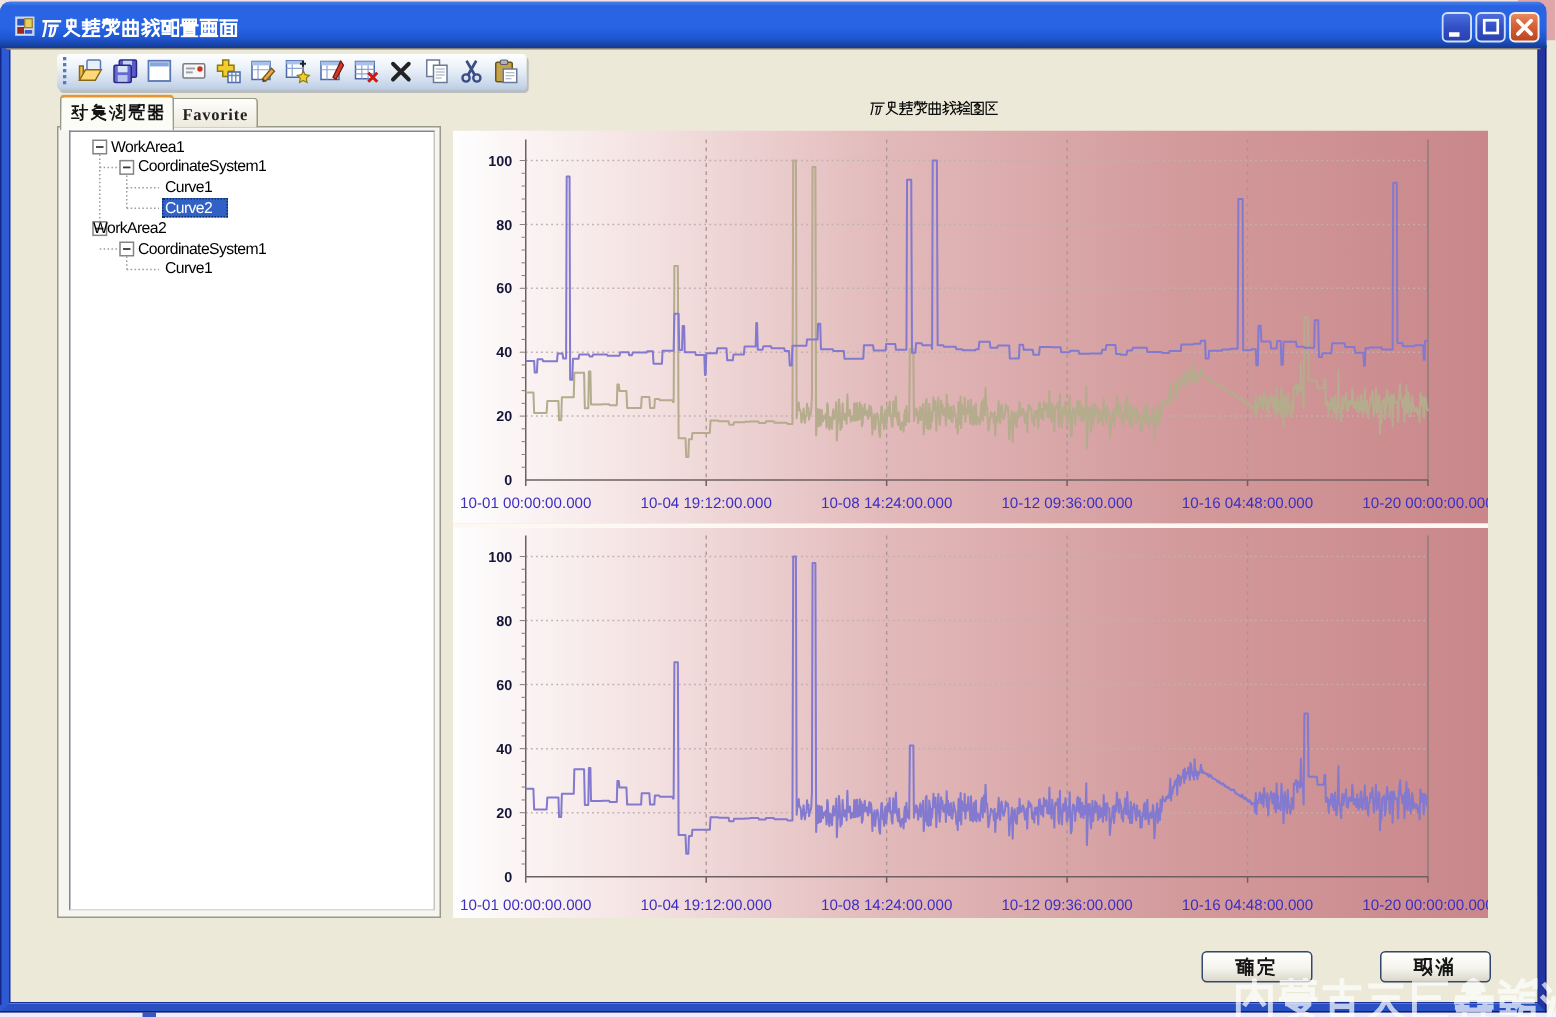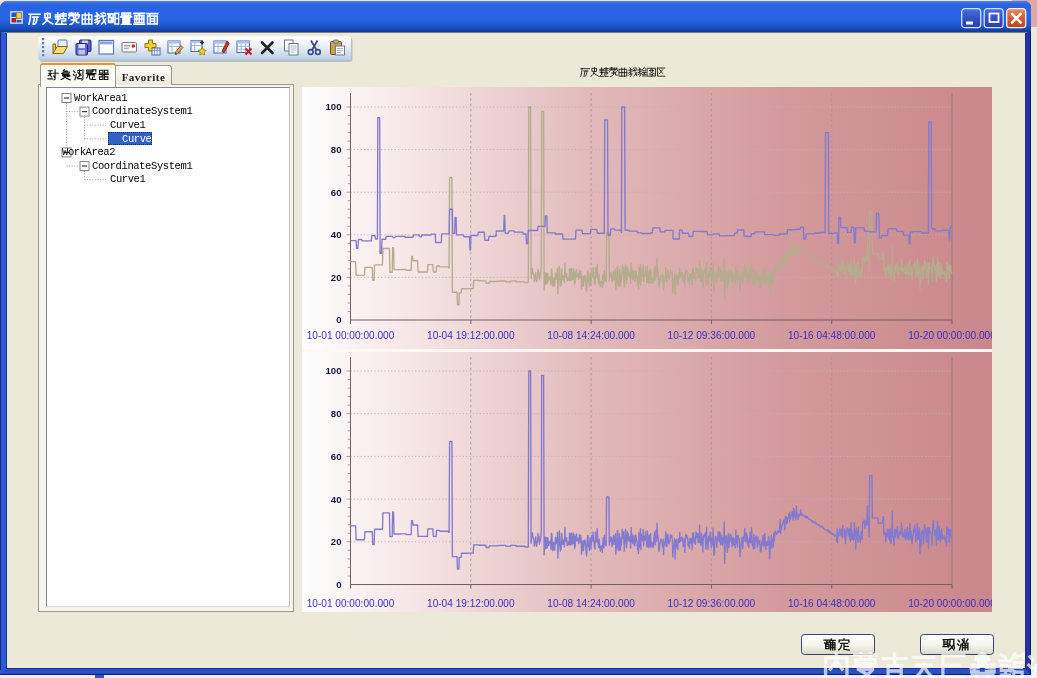--- a/index.html
+++ b/index.html
@@ -1,17 +1,17 @@
 <!DOCTYPE html>
 <html><head><meta charset="utf-8"><style>
 *{margin:0;padding:0;box-sizing:border-box}
 html,body{width:1037px;height:678px;overflow:hidden}
 body{position:relative;background:#ece9d8;font-family:"Liberation Sans",sans-serif}
 .abs{position:absolute}
-.mono{font-family:Liberation Mono, monospace}
+.mono{font-family:Liberation Sans, sans-serif}
 </style></head><body>
 <svg width="0" height="0" style="position:absolute">
     <defs>
 
 <symbol id="g-li" viewBox="0 0 96 96">
         <path d="M8,16 H90 M20,16 C18,45 14,70 7,90 M36,38 H76 M66,38 C66,60 62,78 50,90 M48,38 L38,90" fill="none" stroke="currentColor" stroke-linecap="square"></path>
       </symbol>
 <symbol id="g-shi" viewBox="0 0 96 96">
         <path d="M28,12 H68 V42 H28 Z M48,8 V42 M48,42 C44,64 30,80 14,90 M36,54 C52,68 70,80 86,88" fill="none" stroke="currentColor" stroke-linecap="square"></path>
       </symbol>
@@ -278,21 +278,21 @@
     <path d="M82,111.6 h5" stroke="#3a3a3a" stroke-width="1.2"></path>
     <rect x="62" y="147.9" width="9" height="9" fill="#fff" stroke="#848484" stroke-width="1"></rect>
     <path d="M64,152.4 h5" stroke="#3a3a3a" stroke-width="1.2"></path>
     <rect x="80" y="161.5" width="9" height="9" fill="#fff" stroke="#848484" stroke-width="1"></rect>
     <path d="M82,166.0 h5" stroke="#3a3a3a" stroke-width="1.2"></path>
   </svg>
 <div class="abs" style="left:107.5px;top:132.3px;width:44px;height:13px;background:#3161c4;border:1px dotted #10306a"></div>
 <div class="abs mono" style="left:74px;top:91.8px;font-size:10.5px;line-height:12.5px;color:#000;letter-spacing:-0.4px">WorkArea1</div>
 <div class="abs mono" style="left:92px;top:105.4px;font-size:10.5px;line-height:12.5px;color:#000;letter-spacing:-0.4px">CoordinateSystem1</div>
 <div class="abs mono" style="left:110px;top:119.0px;font-size:10.5px;line-height:12.5px;color:#000;letter-spacing:-0.4px">Curve1</div>
-<div class="abs mono" style="left:122px;top:132.6px;font-size:10.5px;line-height:12.5px;color:#fff;letter-spacing:-0.4px">Curve2</div>
+<div class="abs mono" style="left:110px;top:132.6px;font-size:10.5px;line-height:12.5px;color:#fff;letter-spacing:-0.4px">Curve2</div>
 <div class="abs mono" style="left:62px;top:146.2px;font-size:10.5px;line-height:12.5px;color:#000;letter-spacing:-0.4px">WorkArea2</div>
 <div class="abs mono" style="left:92px;top:159.8px;font-size:10.5px;line-height:12.5px;color:#000;letter-spacing:-0.4px">CoordinateSystem1</div>
 <div class="abs mono" style="left:110px;top:173.4px;font-size:10.5px;line-height:12.5px;color:#000;letter-spacing:-0.4px">Curve1</div>
 <div class="abs" style="left:302px;top:349px;width:690px;height:3px;background:#fdf9f2"></div>
 <svg class="abs" style="left:302px;top:87px" width="690" height="262" viewBox="0 0 690 262">
     <defs>
       <linearGradient id="pg87" x1="0" y1="0" x2="1" y2="0">
         <stop offset="0" stop-color="#fefefe"></stop>
         <stop offset="0.16" stop-color="#f6e6e6"></stop>
         <stop offset="0.42" stop-color="#e2b9ba"></stop>

